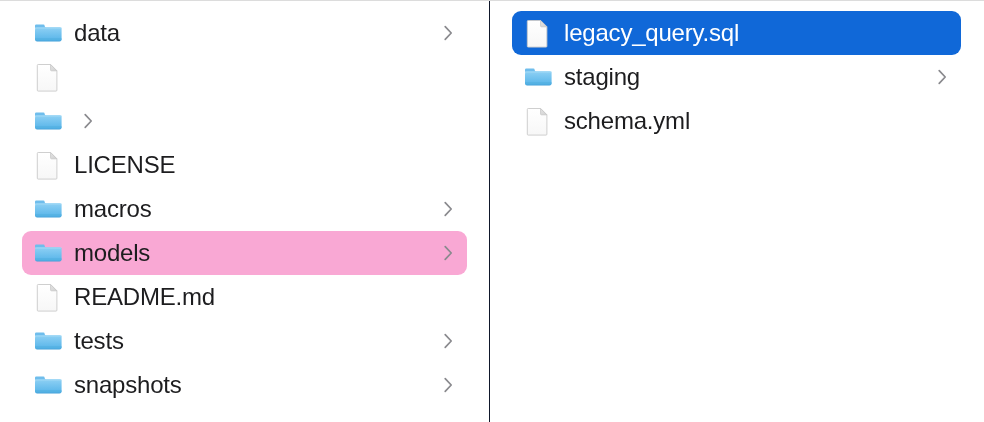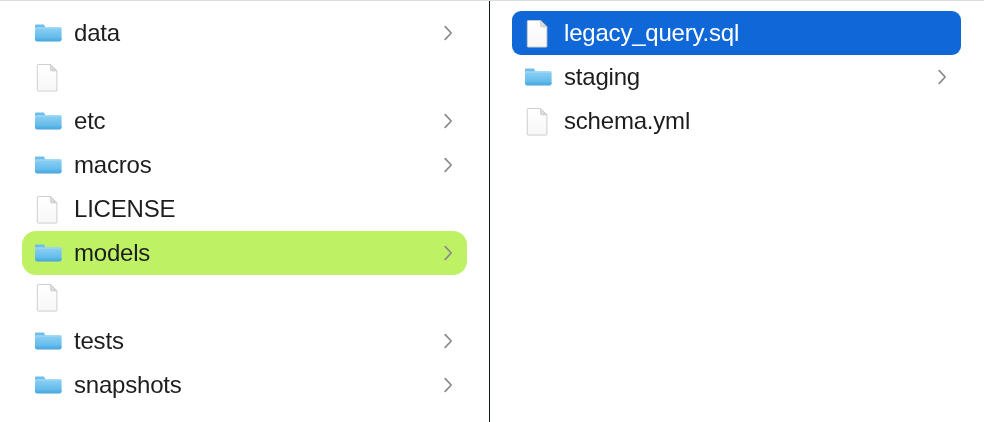--- a/index.html
+++ b/index.html
@@ -40,22 +40,21 @@
     position: relative;
     height: 44px;
     display: flex;
     align-items: center;
     box-sizing: border-box;
     margin: 0 22px;
     padding: 0 12px 0 10px;
     border-radius: 9px;
   }
   .row.is-selected-inactive {
-    background: #bef264;
-    border-radius: 14px;
+    background: #f9a8d4;
   }
   .row.is-selected-active {
     background: #1068d8;
   }
   .row.is-selected-active .row-label {
     color: #ffffff;
   }
   .icon-wrap {
     width: 31px;
     height: 31px;
@@ -163,49 +162,20 @@
         <stop offset="1" stop-color="#3f9ed7"></stop>
       </linearGradient>
     </defs>
     <path d="M3 7.5 h8.6 l2.1 2.1 H28 a1.6 1.6 0 0 1 1.6 1.6 V10 H3 Z" fill="url(#fgBack)"></path>
     <rect x="3" y="6.6" width="9.6" height="4" rx="1.2" fill="#6fbdec"></rect>
     <rect x="3" y="9.4" width="26.6" height="14.2" rx="2.1" fill="url(#fgFront)"></rect>
     <rect x="3" y="20.4" width="26.6" height="1.3" fill="#4fadde" opacity="0.75"></rect>
     <rect x="3" y="9.4" width="26.6" height="1.1" fill="#a7ddf7" opacity="0.85"></rect>
   </svg>
         </span>
-        <span class="row-label">etc</span>
-        <span class="chevron">
-  <svg width="13" height="20" viewBox="0 0 13 20" xmlns="http://www.w3.org/2000/svg" aria-hidden="true">
-    <path d="M3.2 3.6 L9.2 10 L3.2 16.4" fill="none" stroke="#8a8a8e" stroke-width="1.7" stroke-linecap="round" stroke-linejoin="round"></path>
-  </svg>
-        </span>
-      </div>
-      <div class="row">
-        <span class="icon-wrap">
-  <svg viewBox="0 0 31 31" xmlns="http://www.w3.org/2000/svg" aria-hidden="true">
-    <defs>
-      <linearGradient id="fgBack" x1="0" y1="0" x2="0" y2="1">
-        <stop offset="0" stop-color="#7fc3ee"></stop>
-        <stop offset="1" stop-color="#49a9e4"></stop>
-      </linearGradient>
-      <linearGradient id="fgFront" x1="0" y1="0" x2="0" y2="1">
-        <stop offset="0" stop-color="#8ed0f4"></stop>
-        <stop offset="0.85" stop-color="#5cb7ea"></stop>
-        <stop offset="1" stop-color="#3f9ed7"></stop>
-      </linearGradient>
-    </defs>
-    <path d="M3 7.5 h8.6 l2.1 2.1 H28 a1.6 1.6 0 0 1 1.6 1.6 V10 H3 Z" fill="url(#fgBack)"></path>
-    <rect x="3" y="6.6" width="9.6" height="4" rx="1.2" fill="#6fbdec"></rect>
-    <rect x="3" y="9.4" width="26.6" height="14.2" rx="2.1" fill="url(#fgFront)"></rect>
-    <rect x="3" y="20.4" width="26.6" height="1.3" fill="#4fadde" opacity="0.75"></rect>
-    <rect x="3" y="9.4" width="26.6" height="1.1" fill="#a7ddf7" opacity="0.85"></rect>
-  </svg>
-        </span>
-        <span class="row-label">macros</span>
         <span class="chevron">
   <svg width="13" height="20" viewBox="0 0 13 20" xmlns="http://www.w3.org/2000/svg" aria-hidden="true">
     <path d="M3.2 3.6 L9.2 10 L3.2 16.4" fill="none" stroke="#8a8a8e" stroke-width="1.7" stroke-linecap="round" stroke-linejoin="round"></path>
   </svg>
         </span>
       </div>
       <div class="row">
         <span class="icon-wrap">
   <svg viewBox="0 0 31 31" xmlns="http://www.w3.org/2000/svg" aria-hidden="true">
     <defs>
@@ -222,20 +192,48 @@
     <path d="M18.6 2.5 v5.4 a0.9 0.9 0 0 0 0.9 0.9 h5.4 Z" fill="url(#docFold)" stroke="#c9c9c9" stroke-width="0.9" stroke-linejoin="round"></path>
   </svg>
         </span>
         <span class="row-label">LICENSE</span>
         <span class="chevron is-hidden">
   <svg width="13" height="20" viewBox="0 0 13 20" xmlns="http://www.w3.org/2000/svg" aria-hidden="true">
     <path d="M3.2 3.6 L9.2 10 L3.2 16.4" fill="none" stroke="#8a8a8e" stroke-width="1.7" stroke-linecap="round" stroke-linejoin="round"></path>
   </svg>
         </span>
       </div>
+      <div class="row">
+        <span class="icon-wrap">
+  <svg viewBox="0 0 31 31" xmlns="http://www.w3.org/2000/svg" aria-hidden="true">
+    <defs>
+      <linearGradient id="fgBack" x1="0" y1="0" x2="0" y2="1">
+        <stop offset="0" stop-color="#7fc3ee"></stop>
+        <stop offset="1" stop-color="#49a9e4"></stop>
+      </linearGradient>
+      <linearGradient id="fgFront" x1="0" y1="0" x2="0" y2="1">
+        <stop offset="0" stop-color="#8ed0f4"></stop>
+        <stop offset="0.85" stop-color="#5cb7ea"></stop>
+        <stop offset="1" stop-color="#3f9ed7"></stop>
+      </linearGradient>
+    </defs>
+    <path d="M3 7.5 h8.6 l2.1 2.1 H28 a1.6 1.6 0 0 1 1.6 1.6 V10 H3 Z" fill="url(#fgBack)"></path>
+    <rect x="3" y="6.6" width="9.6" height="4" rx="1.2" fill="#6fbdec"></rect>
+    <rect x="3" y="9.4" width="26.6" height="14.2" rx="2.1" fill="url(#fgFront)"></rect>
+    <rect x="3" y="20.4" width="26.6" height="1.3" fill="#4fadde" opacity="0.75"></rect>
+    <rect x="3" y="9.4" width="26.6" height="1.1" fill="#a7ddf7" opacity="0.85"></rect>
+  </svg>
+        </span>
+        <span class="row-label">macros</span>
+        <span class="chevron">
+  <svg width="13" height="20" viewBox="0 0 13 20" xmlns="http://www.w3.org/2000/svg" aria-hidden="true">
+    <path d="M3.2 3.6 L9.2 10 L3.2 16.4" fill="none" stroke="#8a8a8e" stroke-width="1.7" stroke-linecap="round" stroke-linejoin="round"></path>
+  </svg>
+        </span>
+      </div>
       <div class="row is-selected-inactive">
         <span class="icon-wrap">
   <svg viewBox="0 0 31 31" xmlns="http://www.w3.org/2000/svg" aria-hidden="true">
     <defs>
       <linearGradient id="fgBack" x1="0" y1="0" x2="0" y2="1">
         <stop offset="0" stop-color="#7fc3ee"></stop>
         <stop offset="1" stop-color="#49a9e4"></stop>
       </linearGradient>
       <linearGradient id="fgFront" x1="0" y1="0" x2="0" y2="1">
         <stop offset="0" stop-color="#8ed0f4"></stop>
@@ -267,20 +265,21 @@
       </linearGradient>
       <linearGradient id="docFold" x1="0" y1="0" x2="1" y2="1">
         <stop offset="0" stop-color="#e6e6e6"></stop>
         <stop offset="1" stop-color="#cfcfcf"></stop>
       </linearGradient>
     </defs>
     <path d="M6.2 2.5 h12.4 l6.3 6.3 v19.4 a0.9 0.9 0 0 1 -0.9 0.9 H6.2 a0.9 0.9 0 0 1 -0.9 -0.9 V3.4 a0.9 0.9 0 0 1 0.9 -0.9 Z" fill="url(#docBody)" stroke="#c9c9c9" stroke-width="0.9"></path>
     <path d="M18.6 2.5 v5.4 a0.9 0.9 0 0 0 0.9 0.9 h5.4 Z" fill="url(#docFold)" stroke="#c9c9c9" stroke-width="0.9" stroke-linejoin="round"></path>
   </svg>
         </span>
+        <span class="row-label">README.md</span>
         <span class="chevron is-hidden">
   <svg width="13" height="20" viewBox="0 0 13 20" xmlns="http://www.w3.org/2000/svg" aria-hidden="true">
     <path d="M3.2 3.6 L9.2 10 L3.2 16.4" fill="none" stroke="#8a8a8e" stroke-width="1.7" stroke-linecap="round" stroke-linejoin="round"></path>
   </svg>
         </span>
       </div>
       <div class="row">
         <span class="icon-wrap">
   <svg viewBox="0 0 31 31" xmlns="http://www.w3.org/2000/svg" aria-hidden="true">
     <defs>

